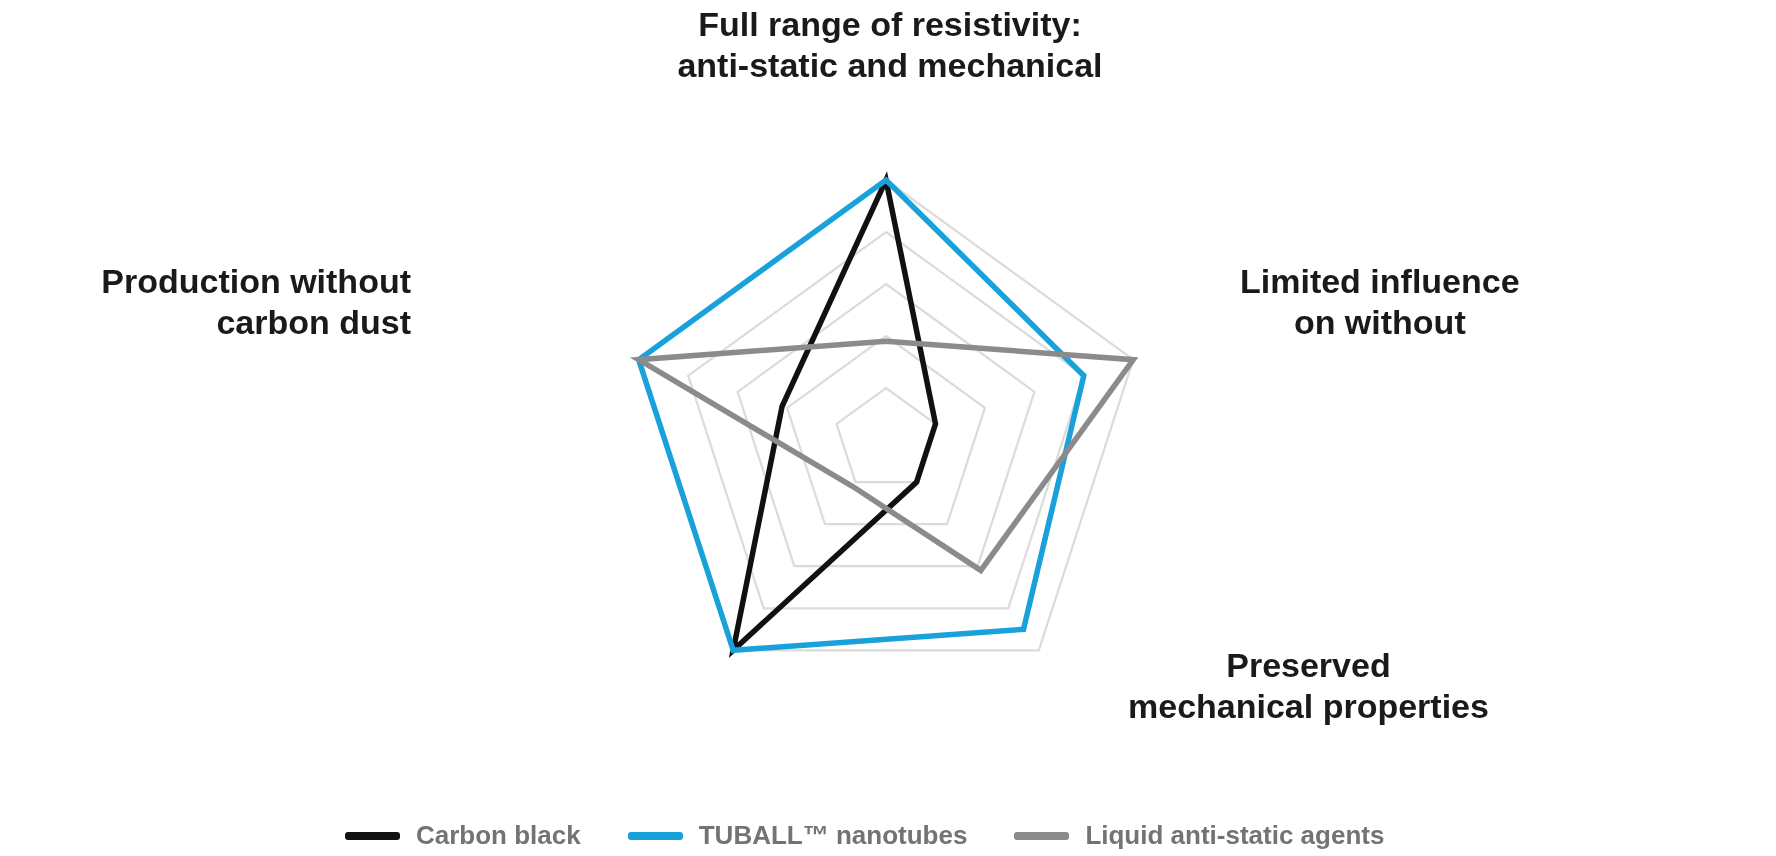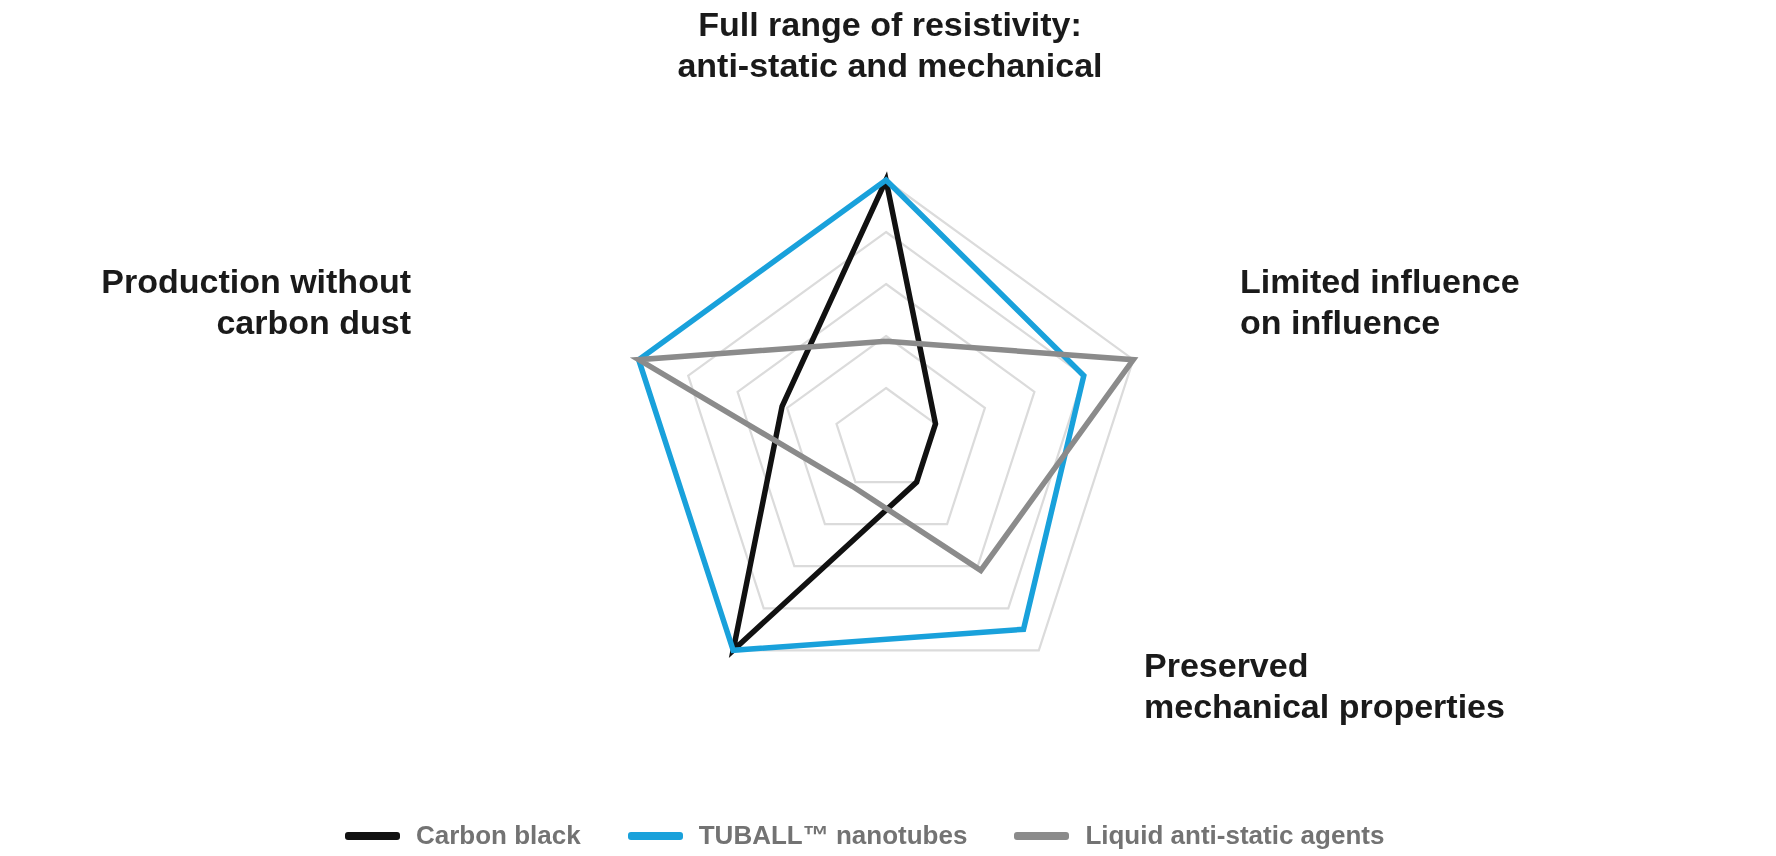--- a/index.html
+++ b/index.html
@@ -22,21 +22,21 @@
   }
   .axis-label {
     position: absolute;
     font-size: 34px;
     line-height: 41px;
     font-weight: 700;
     color: #1a1a1a;
     white-space: nowrap;
   }
   .axis-label.align-right { text-align: right; }
-  .axis-label.align-left  { text-align: left; }
+  .axis-label.align-left  { text-align: center; }
   .axis-label.align-center{ text-align: center; }
   .label-top {
     left: 490px;
     top: 4px;
     width: 800px;
   }
   .label-right {
     left: 1240px;
     top: 261px;
   }
@@ -45,21 +45,20 @@
     top: 261px;
     margin-left: 35px;
   }
   .label-bottom-left {
     right: 1136px;
     top: 641px;
   }
   .label-bottom-right {
     left: 1128px;
     top: 645px;
-    margin-left: 16px;
   }
   .legend {
     position: absolute;
     left: 345px;
     top: 820px;
     display: flex;
     align-items: center;
     gap: 47px;
   }
   .legend-item {
@@ -96,21 +95,21 @@
       <polygon points="886.0,341.2 1133.3,359.7 980.8,570.4 852.4,486.3 638.7,359.7" fill="none" stroke="#8b8b8b" stroke-width="5.5" stroke-linejoin="miter"></polygon>
     </svg>
 
   <div class="axis-label label-top align-center">
     <div>Full range of resistivity:</div>
     <div>anti-static and mechanical</div>
   </div>
 
   <div class="axis-label label-right align-left">
     <div>Limited influence</div>
-    <div>on influence</div>
+    <div>on without</div>
   </div>
 
   <div class="axis-label label-bottom-right align-left">
     <div>Preserved</div>
     <div>mechanical properties</div>
   </div>
 
 
   <div class="axis-label label-left align-right">
     <div>Production without</div>

